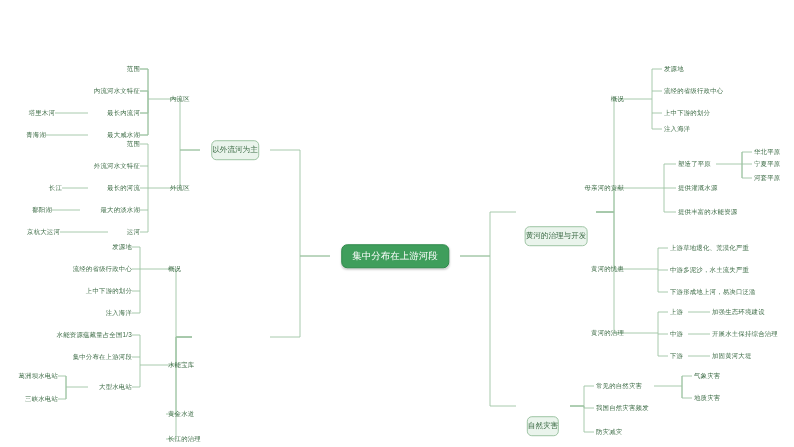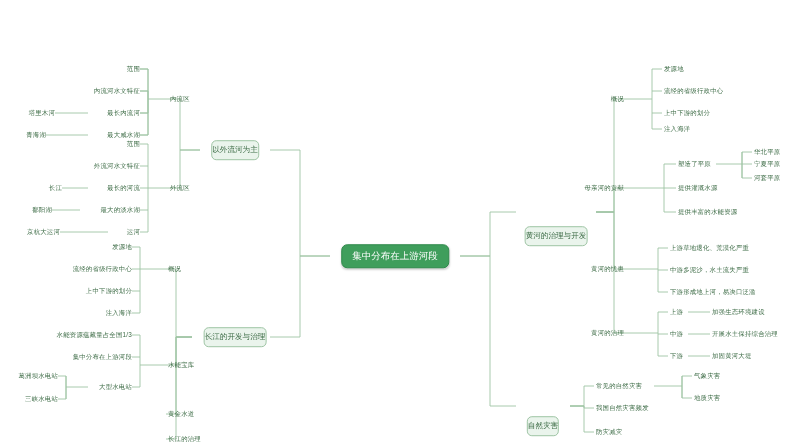--- a/index.html
+++ b/index.html
@@ -199,21 +199,20 @@
     <div class="node r" style="left:132px; top:279px;">水能资源蕴藏量占全国1/3</div>
     <div class="node r" style="left:132px; top:301px;">集中分布在上游河段</div>
     <div class="node r" style="left:58px;  top:320px;">葛洲坝水电站</div>
     <div class="node r" style="left:58px;  top:343px;">三峡水电站</div>
     <div class="node r" style="left:132px; top:331px;">大型水电站</div>
     <div class="node l" style="left:168px; top:309px;">水能宝库</div>
 
     <div class="node l" style="left:168px; top:358px;">黄金水道</div>
     <div class="node l" style="left:168px; top:383px;">长江的治理</div>
 
-    <div class="boxnode lvl1" style="left:235px; top:281px;">长江的开发与治理</div>
 
     <div class="boxnode root" style="left:395px; top:200px;">集中分布在上游河段</div>
 
     <div class="node l" style="left:664px; top:13px;">发源地</div>
     <div class="node l" style="left:664px; top:35px;">流经的省级行政中心</div>
     <div class="node l" style="left:664px; top:57px;">上中下游的划分</div>
     <div class="node l" style="left:664px; top:73px;">注入海洋</div>
     <div class="node r" style="left:624px; top:43px;">概况</div>
 
     <div class="node l" style="left:754px; top:96px;">华北平原</div>

